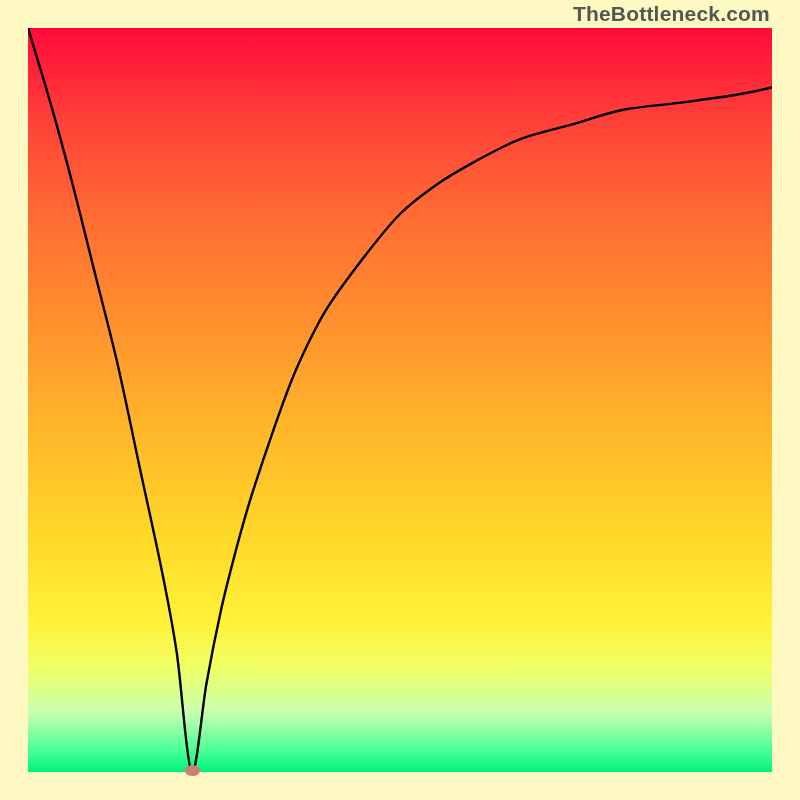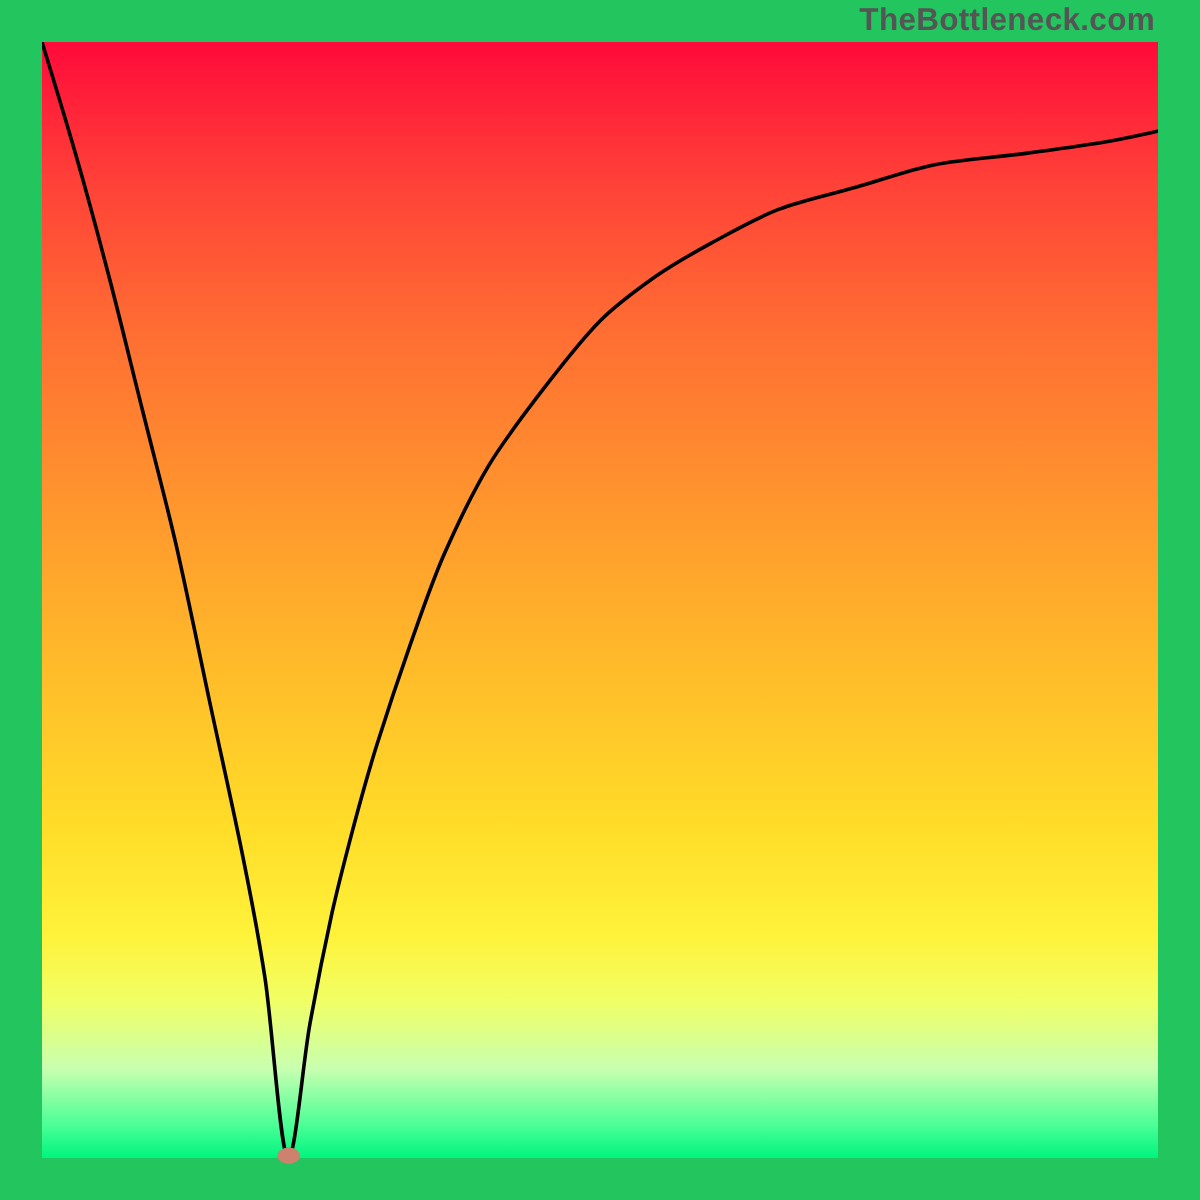--- a/index.html
+++ b/index.html
@@ -9,21 +9,21 @@
     height: 800px;
     background: #000;
     overflow: hidden;
   }
   .frame {
     position: absolute;
     top: 0;
     left: 0;
     width: 800px;
     height: 800px;
-    background: #22c55e;
+    background: #fef9c3;
   }
   .plot-area {
     position: absolute;
     top: 28px;
     left: 28px;
     width: 744px;
     height: 744px;
     background: linear-gradient(
       to bottom,
       #ff0a3a 0%,

